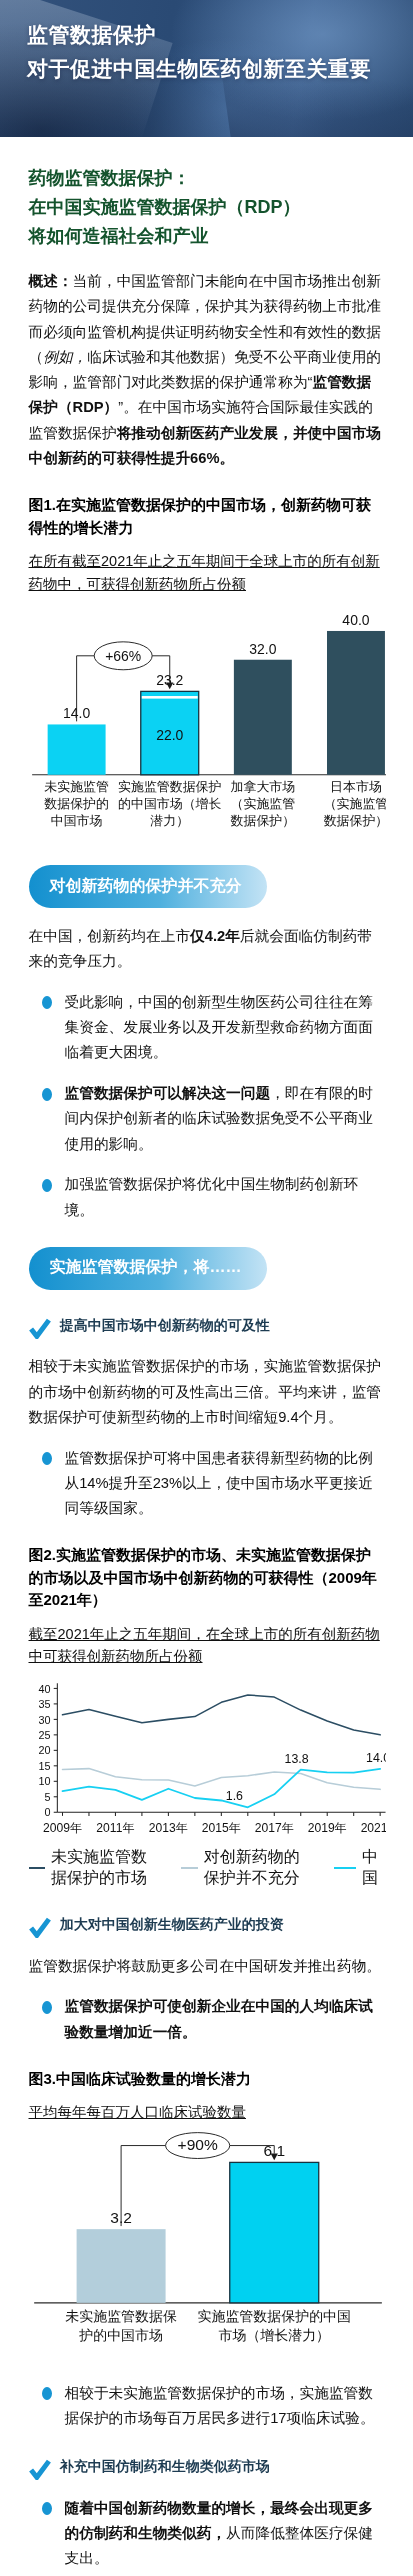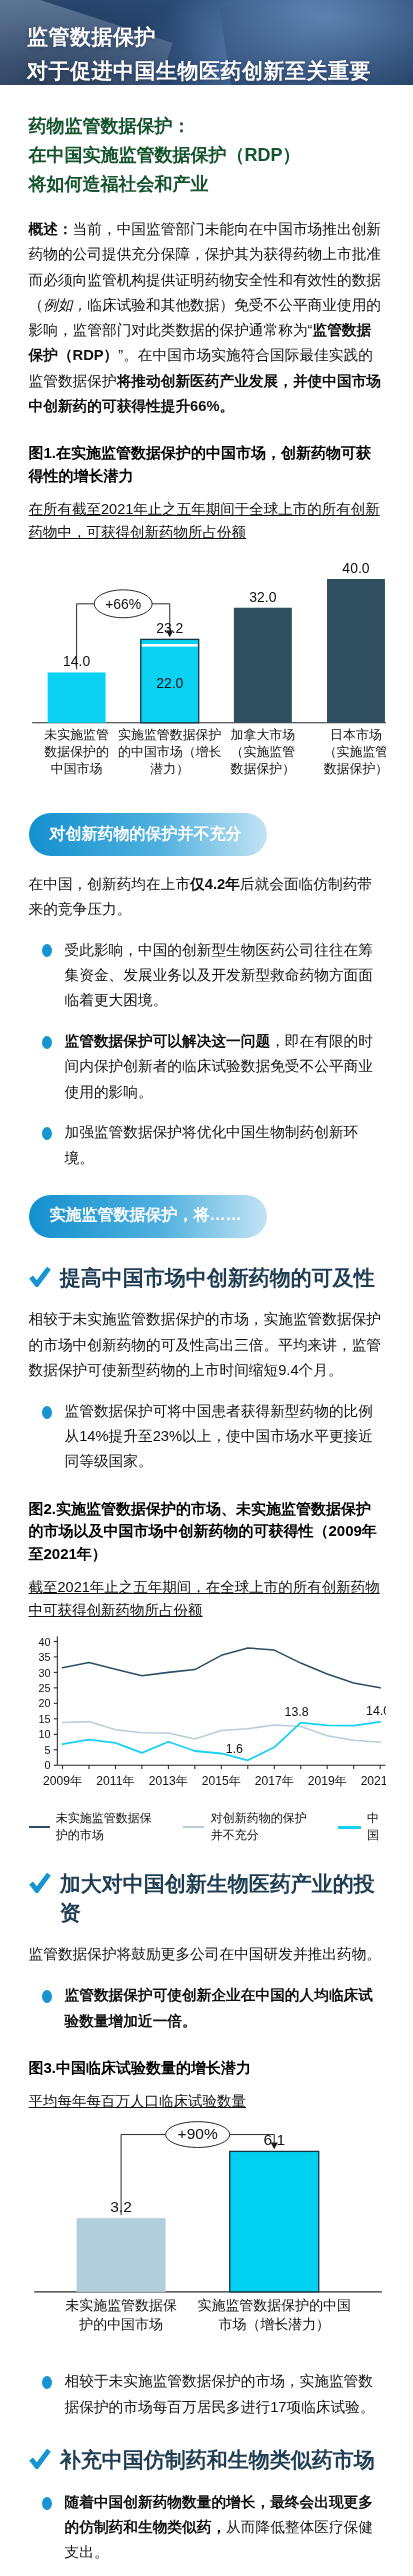--- a/index.html
+++ b/index.html
@@ -1,22 +1,22 @@
 <!DOCTYPE html>
 <html style="font-size:8.3px"><head>
 <meta charset="utf-8">
 <style>
   html,body{margin:0;padding:0;background:#ffffff;}
   body{width:414px;font-family:"Liberation Sans","DejaVu Sans",sans-serif;color:#111;}
-  .banner{position:relative;height:85px;overflow:hidden;
+  .banner{position:relative;height:137px;overflow:hidden;
     background:
       radial-gradient(217px 124px at 78% 25%, rgba(130,170,215,.50), rgba(130,170,215,0) 70%),
       radial-gradient(269px 155px at 10% 95%, rgba(18,36,66,.85), rgba(18,36,66,0) 70%),
       radial-gradient(155px 103px at 55% 80%, rgba(90,130,180,.45), rgba(90,130,180,0) 70%),
-      linear-gradient(100deg,#33527c 0%,#2a4a74 40%,#3c5f8e 72%,#2b4a72 100%);}
+      linear-gradient(100deg,#33527c 0%,#2a4a74 40%,#3c5f8e 72%,#2b4a72 100%); font-family: Liberation Mono, monospace;}
   .banner::before{content:"";position:absolute;left:-36px;top:10.3px;width:186px;height:176px;
     background:linear-gradient(160deg, rgba(200,214,232,.35), rgba(200,214,232,0) 70%);transform:rotate(18deg);}
   .banner::after{content:"";position:absolute;right:-31px;bottom:-41px;width:217px;height:135px;
     background:linear-gradient(20deg, rgba(15,30,60,.55), rgba(15,30,60,0) 70%);transform:rotate(-8deg);}
   .banner-title{position:absolute;z-index:2;left:27px;top:19.7px;color:#fff;font-size:21px;font-weight:bold;
     line-height:1.62;letter-spacing:0.5px;text-shadow:0 1px 4.1px rgba(0,10,40,.35);}
   .content{padding:0 28.5px 36px 28.5px;}
   .lead{margin-top:27px;font-size:18px;font-weight:bold;color:#14532d;line-height:1.62;}
   .p{font-size:14.7px;line-height:1.72;margin-top:15.5px;color:#101010;}
   .overview{margin-top:17.6px;}
@@ -25,22 +25,22 @@
   .fig-chart{margin-top:7.2px;}
   svg{font-family:"Liberation Sans","DejaVu Sans",sans-serif;display:block;}
   .badge{display:inline-block;margin-top:24px;color:#fff;font-size:16px;font-weight:bold;
     padding:10.3px 25px 11.4px 21px;border-radius:24px;
     background:linear-gradient(90deg,#1390cf 0%,#4fb0de 55%,#c3e3f5 100%);}
   .bullets{margin-top:9px;}
   .bullet{position:relative;padding-left:36px;margin-top:15.5px;font-size:14.7px;line-height:1.72;}
   .bullet::before{content:"";position:absolute;left:13.5px;top:6.7px;width:9.8px;height:13px;border-radius:50%;background:#1795d3;}
   .check-row{display:flex;align-items:flex-start;gap:9.3px;margin-top:26px;}
   .check-icon{flex:0 0 auto;margin-top:2.1px;}
-  .check-heading{font-size:21px;font-weight:bold;color:#1e3c52;line-height:1.35;margin:0;}
-  .legend{display:flex;justify-content:center;align-items:center;gap:23px;margin-top:21px;font-size:12px;color:#111;}
+  .check-heading{font-size:14px;font-weight:bold;color:#1e3c52;line-height:1.35;margin:0;}
+  .legend{display:flex;justify-content:center;align-items:center;gap:23px;margin-top:11px;font-size:16px;color:#111;}
   .legend-item{display:flex;align-items:center;gap:6.2px;}
   .legend-swatch{display:inline-block;width:29px;}
 </style>
 </head>
 <body>
 
 <div class="banner">
   <div class="banner-title">
     <div>监管数据保护</div>
     <div>对于促进中国生物医药创新至关重要</div>

